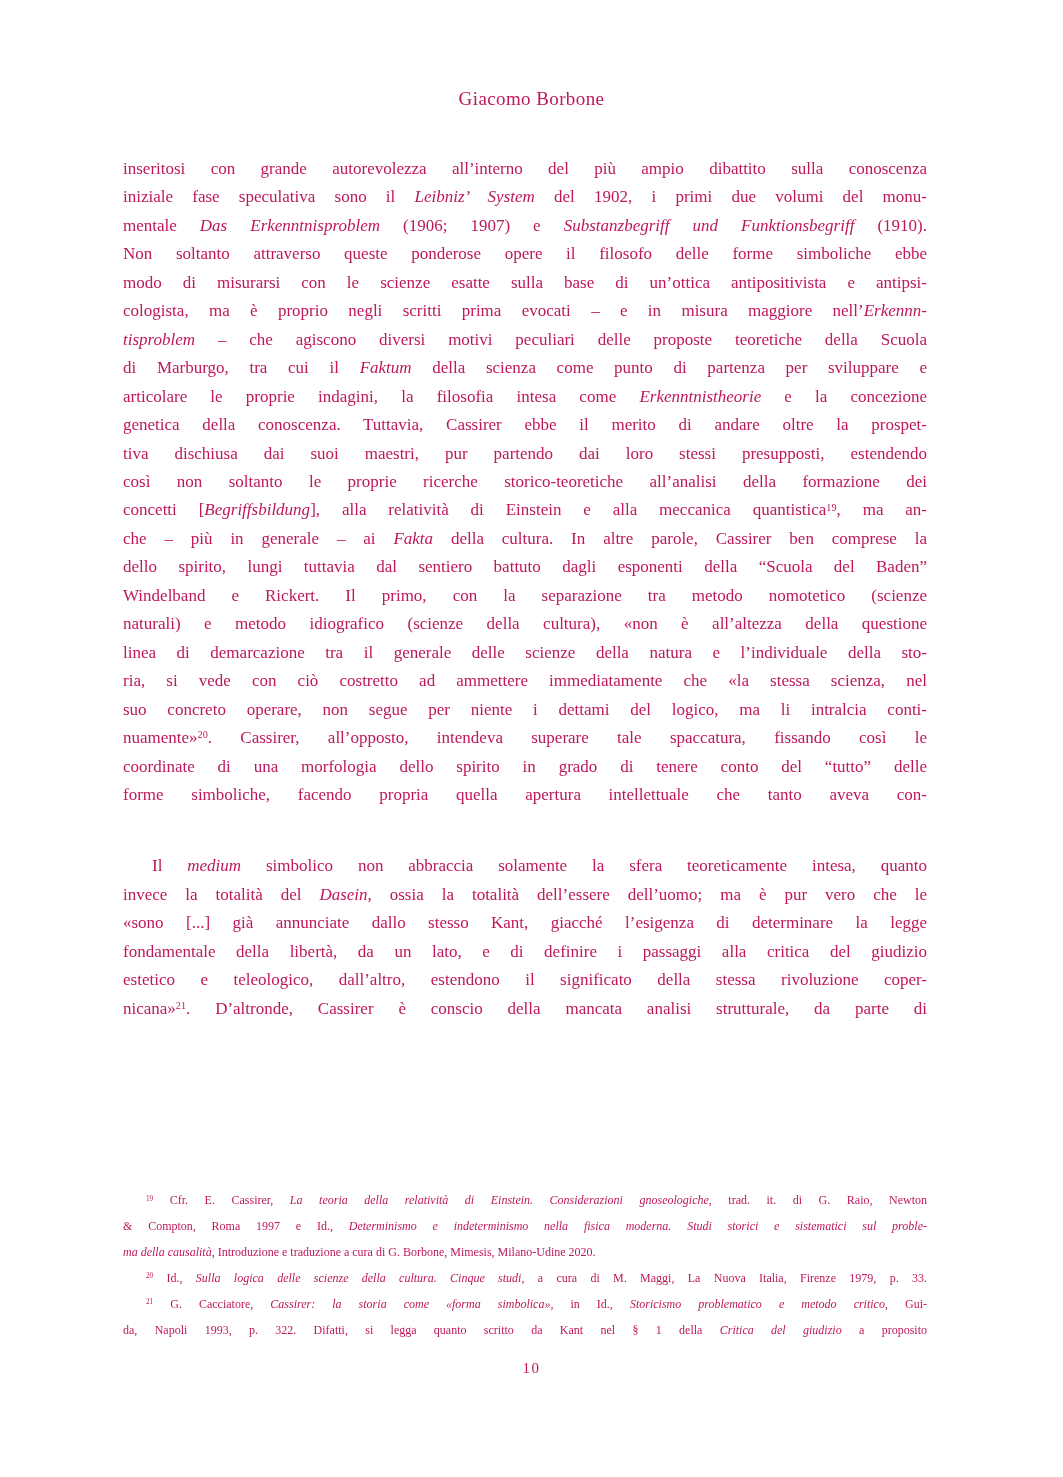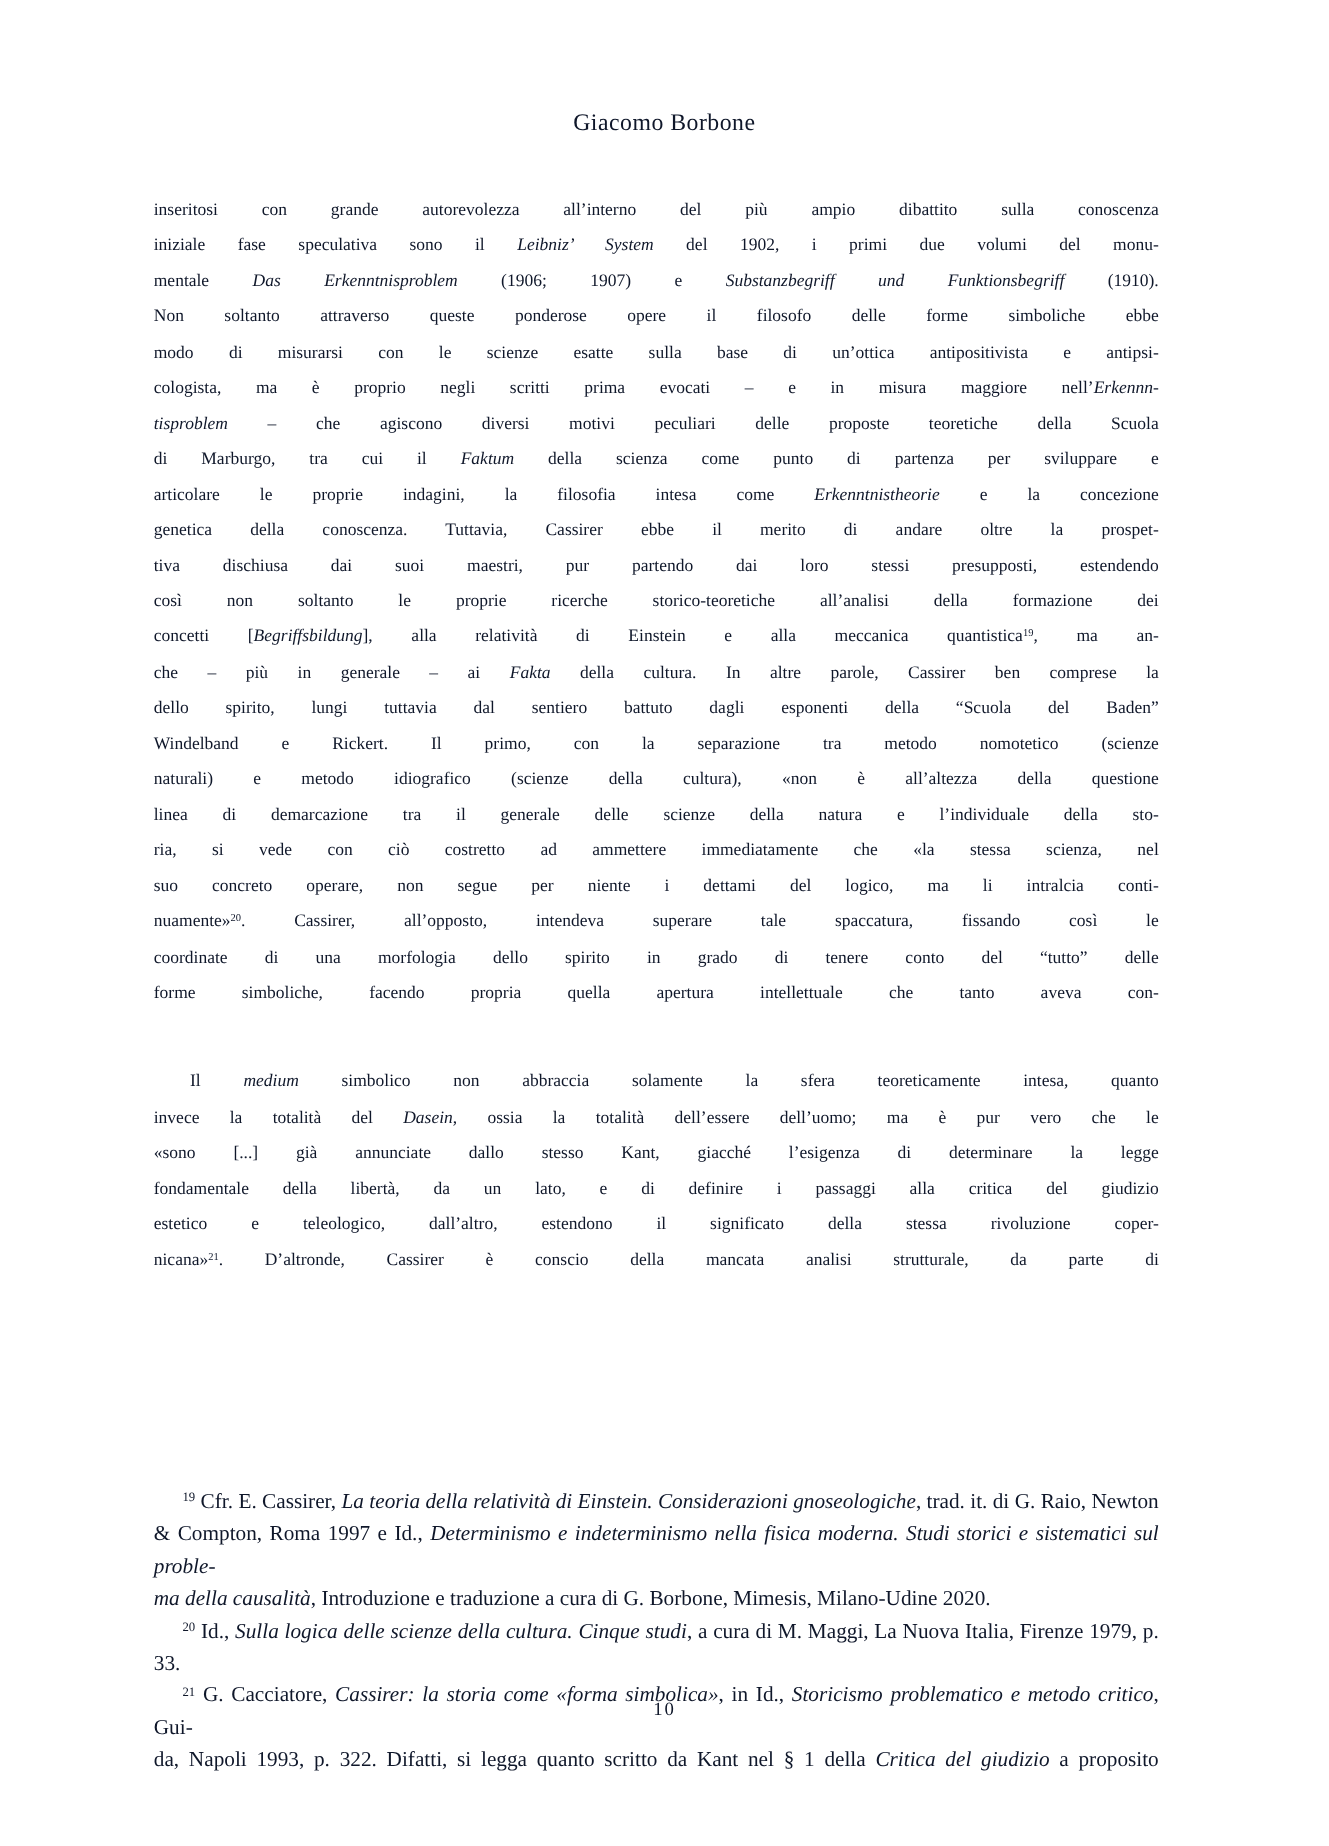--- a/index.html
+++ b/index.html
@@ -2,54 +2,54 @@
 <html><head>
 <meta charset="utf-8">
 <style>
   html, body { margin: 0; padding: 0; background: #ffffff; }
   .page {
     position: relative;
     width: 1063px;
     height: 1477px;
     background: #ffffff;
     font-family: "Liberation Serif", "DejaVu Serif", serif;
-    color: #0f172a;
+    color: #be185d;
     overflow: hidden;
   }
   .header {
     position: absolute;
     top: 88px;
     left: 0;
     width: 100%;
     text-align: center;
     font-size: 19px;
     letter-spacing: 0.4px;
   }
   .body-block {
     position: absolute;
     left: 123px;
     top: 155px;
     width: 804px;
   }
   .body-block .line {
-    font-size: 14px;
+    font-size: 17px;
     line-height: 28.45px;
     text-align: justify;
     text-align-last: justify;
     white-space: normal;
   }
   .body-block .line.indent { text-indent: 29px; margin-top: 43px; }
   .fn-block {
     position: absolute;
     left: 123px;
     top: 1188px;
     width: 804px;
   }
   .fn-block .line {
-    font-size: 17px;
+    font-size: 12px;
     line-height: 25.9px;
     text-align: justify;
     text-align-last: justify;
   }
   .fn-block .line.indent { text-indent: 23px; }
   .line.end { text-align-last: left; }
   .line i { font-style: italic; }
   sup {
     font-size: 60%;
     line-height: 0;

